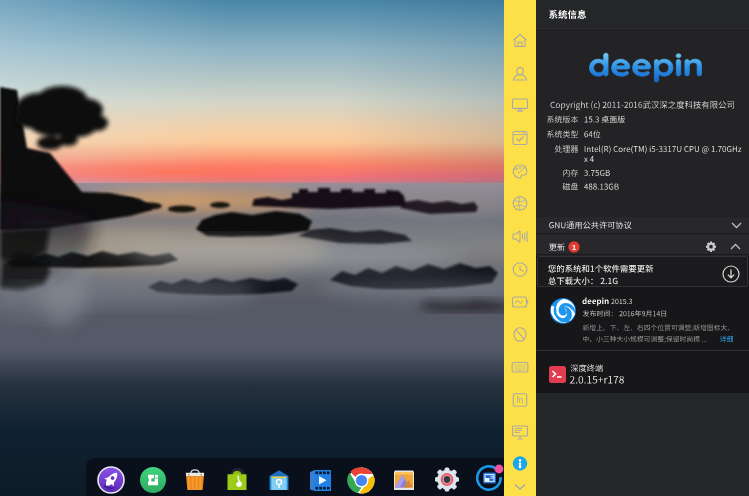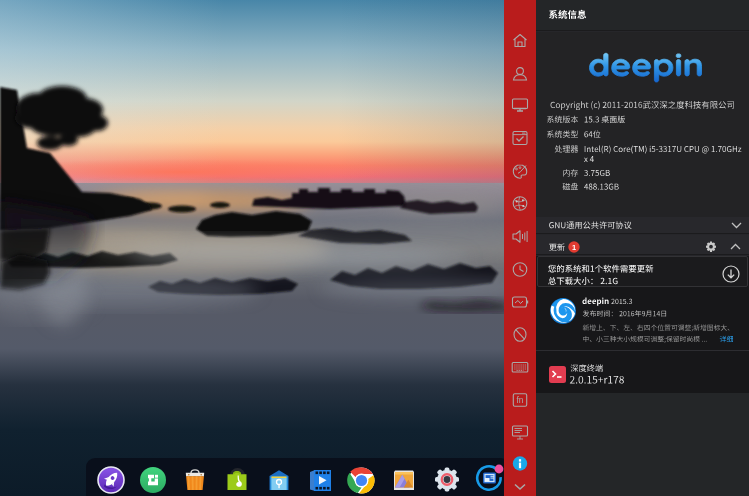--- a/index.html
+++ b/index.html
@@ -3,21 +3,21 @@
 <meta charset="utf-8">
 <style>
 * { margin:0; padding:0; box-sizing:border-box; }
 html,body { width:749px; height:496px; overflow:hidden; background:#000; }
 body { font-family:"Liberation Sans", sans-serif; }
 #screen { position:absolute; top:0; left:0; width:749px; height:496px; overflow:hidden; }
 #wall { position:absolute; top:0; left:0; }
 #dock { position:absolute; left:86px; top:458px; width:424px; height:38px;
   background:rgba(9,14,25,0.88); border-radius:9px 9px 0 0; }
 #dock .di { position:absolute; top:8px; }
-#sidebar { position:absolute; left:504px; top:0; width:32px; height:496px; background:#b91c1c; }
+#sidebar { position:absolute; left:504px; top:0; width:32px; height:496px; background:#fde047; }
 #sidebar svg { position:absolute; left:50%; transform:translateX(-50%); }
 #panel { position:absolute; left:536px; top:0; width:213px; height:496px; background:#26262a; }
 #phead { position:absolute; top:0; left:0; width:213px; height:31px; background:#242628;
   border-bottom:1px solid #1b1b1d; color:#fff; font-size:12px; font-weight:bold;
   line-height:31px; padding-left:14px; }
 #pbody { position:absolute; top:32px; left:0; width:213px; height:185px; background:#232325; }
 .secrow { position:absolute; left:0; width:213px; background:#28282c; color:#f0f0f0; font-size:10px; }
 #gnurow { top:217px; height:17px; border-bottom:1px solid #1b1b1d; line-height:17px; padding-left:14px; }
 #updrow { top:235px; height:20px; border-bottom:1px solid #1b1b1d; line-height:20px; padding-left:14px; }
 #updarea { position:absolute; top:256px; left:0; width:213px; height:137px; background:#171719; }

